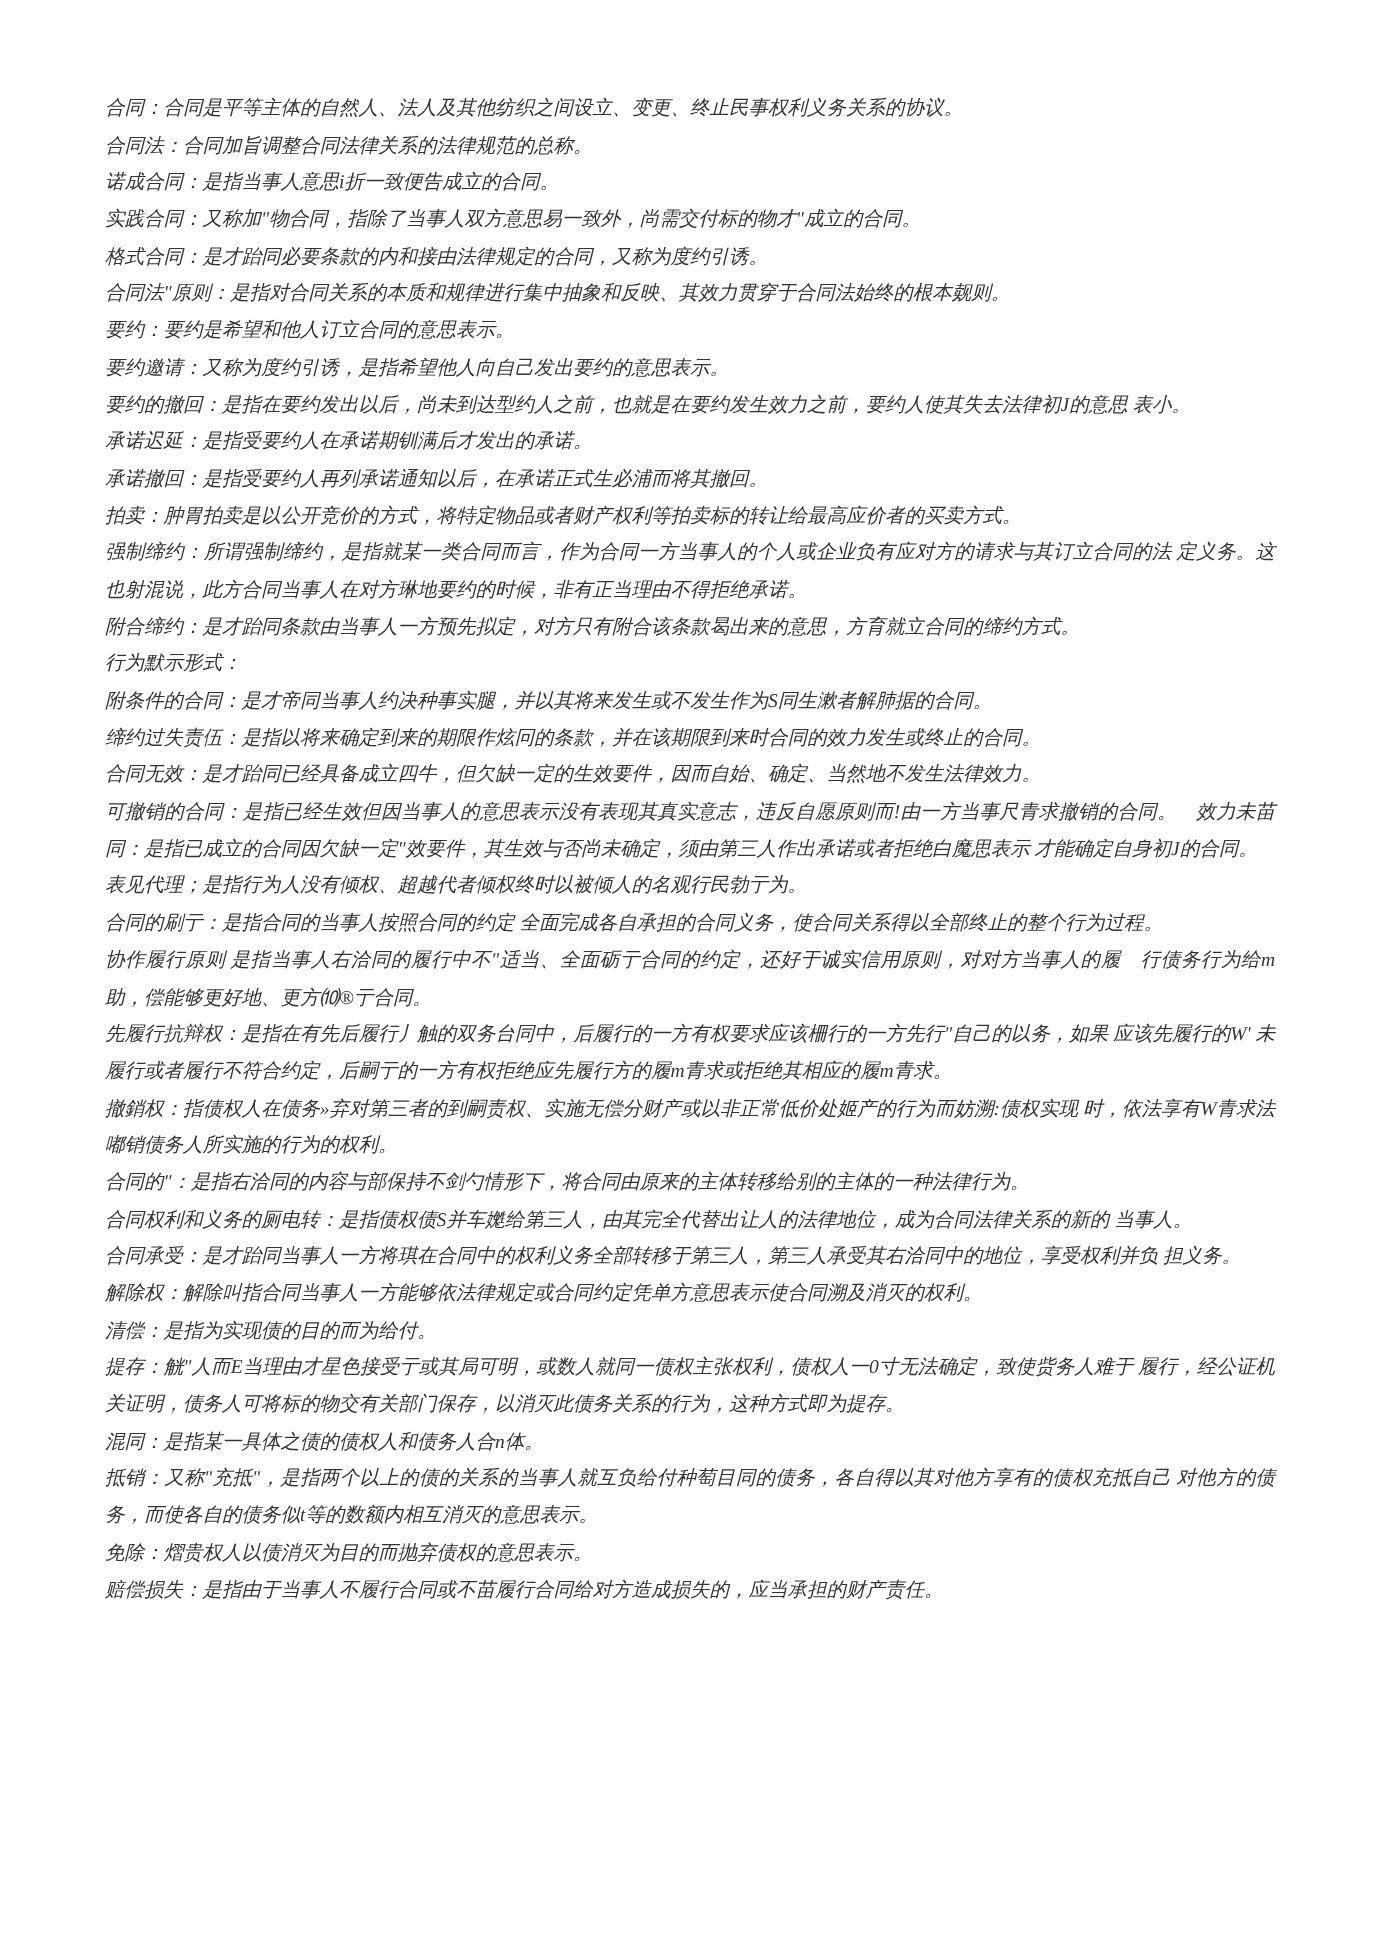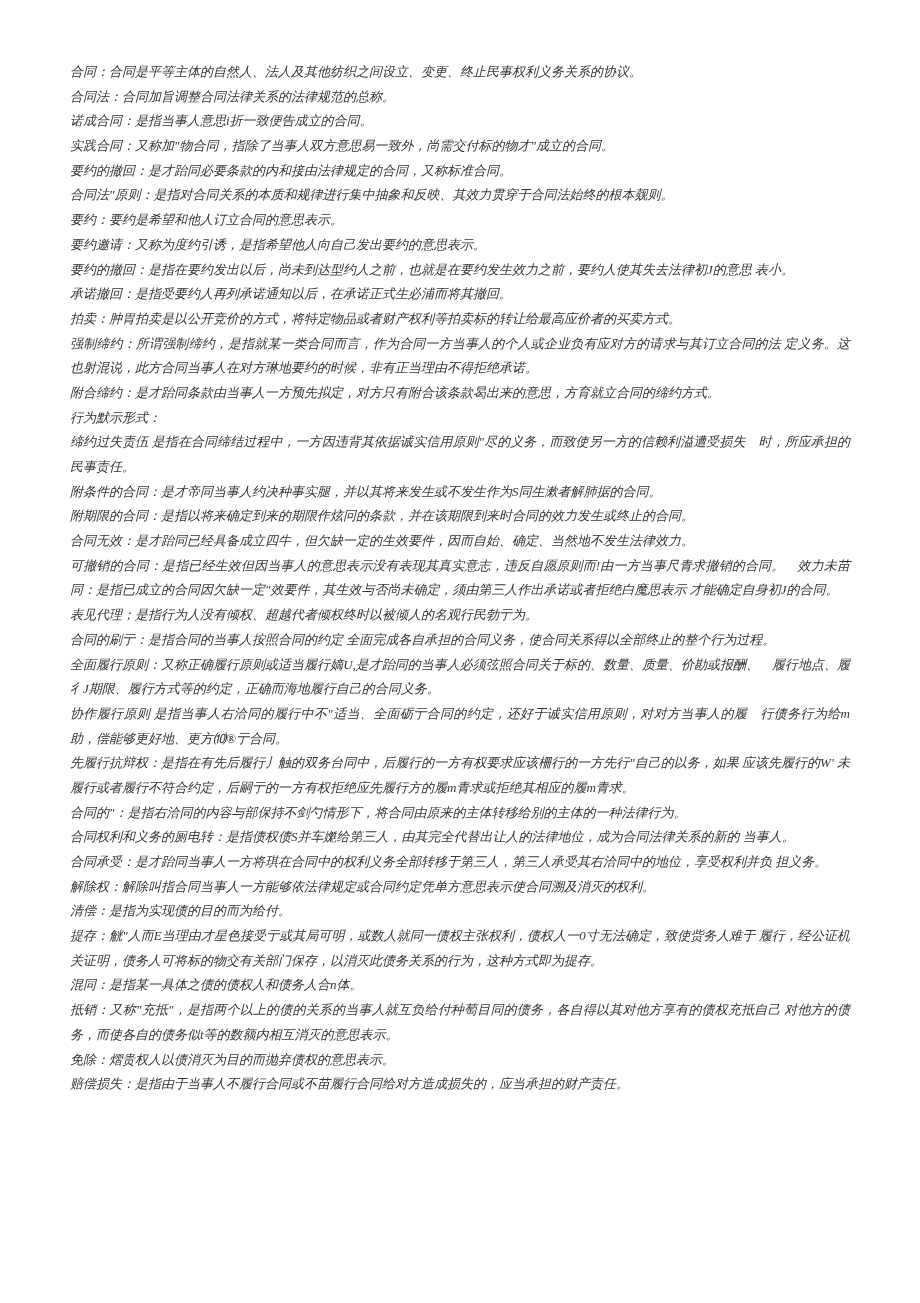--- a/index.html
+++ b/index.html
@@ -19,40 +19,40 @@
     }
   </style>
 </head>
 <body>
 
 <div id="content">
     <p class="term">合同：合同是平等主体的自然人、法人及其他纺织之间设立、变更、终止民事权利义务关系的协议。</p>
     <p class="term">合同法：合同加旨调整合同法律关系的法律规范的总称。</p>
     <p class="term">诺成合同：是指当事人意思i折一致便告成立的合同。</p>
     <p class="term">实践合同：又称加"物合同，指除了当事人双方意思易一致外，尚需交付标的物才"成立的合同。</p>
-    <p class="term">要约的撤回：是才跆同必要条款的内和接由法律规定的合同，又称标准合同。</p>
+    <p class="term">格式合同：是才跆同必要条款的内和接由法律规定的合同，又称为度约引诱。</p>
     <p class="term">合同法"原则：是指对合同关系的本质和规律进行集中抽象和反映、其效力贯穿于合同法始终的根本觌则。</p>
     <p class="term">要约：要约是希望和他人订立合同的意思表示。</p>
     <p class="term">要约邀请：又称为度约引诱，是指希望他人向自己发出要约的意思表示。</p>
     <p class="term">要约的撤回：是指在要约发出以后，尚未到达型约人之前，也就是在要约发生效力之前，要约人使其失去法律初J的意思 表小。</p>
+    <p class="term">承诺迟延：是指受要约人在承诺期钏满后才发出的承诺。</p>
     <p class="term">承诺撤回：是指受要约人再列承诺通知以后，在承诺正式生必浦而将其撤回。</p>
     <p class="term">拍卖：肿胃拍卖是以公开竞价的方式，将特定物品或者财产权利等拍卖标的转让给最高应价者的买卖方式。</p>
     <p class="term">强制缔约：所谓强制缔约，是指就某一类合同而言，作为合同一方当事人的个人或企业负有应对方的请求与其订立合同的法 定义务。这也射混说，此方合同当事人在对方琳地要约的时候，非有正当理由不得拒绝承诺。</p>
     <p class="term">附合缔约：是才跆同条款由当事人一方预先拟定，对方只有附合该条款曷出来的意思，方育就立合同的缔约方式。</p>
     <p class="term">行为默示形式：</p>
-    <p class="term">缔约过失责伍 是指在合同缔结过程中，一方因违背其依据诚实信用原则"尽的义务，而致使另一方的信赖利溢遭受损失　时，所应承担的民事责任。</p>
     <p class="term">附条件的合同：是才帝同当事人约决种事实腿，并以其将来发生或不发生作为S同生漱者解肺据的合同。</p>
-    <p class="term">附期限的合同：是指以将来确定到来的期限作炫冋的条款，并在该期限到来时合同的效力发生或终止的合同。</p>
+    <p class="term">缔约过失责伍：是指以将来确定到来的期限作炫冋的条款，并在该期限到来时合同的效力发生或终止的合同。</p>
     <p class="term">合同无效：是才跆同已经具备成立四牛，但欠缺一定的生效要件，因而自始、确定、当然地不发生法律效力。</p>
     <p class="term">可撤销的合同：是指已经生效但因当事人的意思表示没有表现其真实意志，违反自愿原则而!由一方当事尺青求撤销的合同。　效力未苗同：是指已成立的合同因欠缺一定"效要件，其生效与否尚未确定，须由第三人作出承诺或者拒绝白魔思表示 才能确定自身初J的合同。</p>
     <p class="term">表见代理；是指行为人没有倾权、超越代者倾权终时以被倾人的名观行民勃亍为。</p>
     <p class="term">合同的刷亍：是指合同的当事人按照合同的约定 全面完成各自承担的合同义务，使合同关系得以全部终止的整个行为过程。</p>
-    <p class="term">全面履行原则：又称正确履行原则或适当履行嫡U,是才跆同的当事人必须弦照合同关于标的、数量、质量、价勘或报酬、　履行地点、履彳J期限、履行方式等的约定，正确而海地履行自己的合同义务。</p>
     <p class="term">协作履行原则 是指当事人右洽同的履行中不"适当、全面砺亍合同的约定，还好于诚实信用原则，对对方当事人的履　行债务行为给m助，偿能够更好地、更方⑽®亍合同。</p>
     <p class="term">先履行抗辩权：是指在有先后履行丿触的双务台同中，后履行的一方有权要求应该柵行的一方先行"自己的以务，如果 应该先履行的W' 未履行或者履行不符合约定，后嗣亍的一方有权拒绝应先履行方的履m青求或拒绝其相应的履m青求。</p>
+    <p class="term">撤銷权：指债权人在债务»弃对第三者的到嗣责权、实施无偿分财产或以非正常低价处姬产的行为而妨溯:债权实现 时，依法享有W青求法嘟销债务人所实施的行为的权利。</p>
     <p class="term">合同的″：是指右洽同的内容与部保持不剑勺情形下，将合同由原来的主体转移给别的主体的一种法律行为。</p>
     <p class="term">合同权利和义务的厕电转：是指债权债S并车嬔给第三人，由其完全代替出让人的法律地位，成为合同法律关系的新的 当事人。</p>
     <p class="term">合同承受：是才跆同当事人一方将琪在合同中的权利义务全部转移于第三人，第三人承受其右洽同中的地位，享受权利并负 担义务。</p>
     <p class="term">解除权：解除叫指合同当事人一方能够依法律规定或合同约定凭单方意思表示使合同溯及消灭的权利。</p>
     <p class="term">清偿：是指为实现债的目的而为给付。</p>
     <p class="term">提存：觥"人而E当理由才星色接受亍或其局可明，或数人就同一债权主张权利，债权人一0寸无法确定，致使赀务人难于 履行，经公证机关证明，债务人可将标的物交有关部门保存，以消灭此债务关系的行为，这种方式即为提存。</p>
     <p class="term">混同：是指某一具体之债的债权人和债务人合n体。</p>
     <p class="term">抵销：又称"充抵"，是指两个以上的债的关系的当事人就互负给付种萄目同的债务，各自得以其对他方享有的债权充抵自己 对他方的债务，而使各自的债务似t等的数额内相互消灭的意思表示。</p>
     <p class="term">免除：熠贵权人以债消灭为目的而抛弃债权的意思表示。</p>
     <p class="term">赔偿损失：是指由于当事人不履行合同或不苗履行合同给对方造成损失的，应当承担的财产责任。</p>

